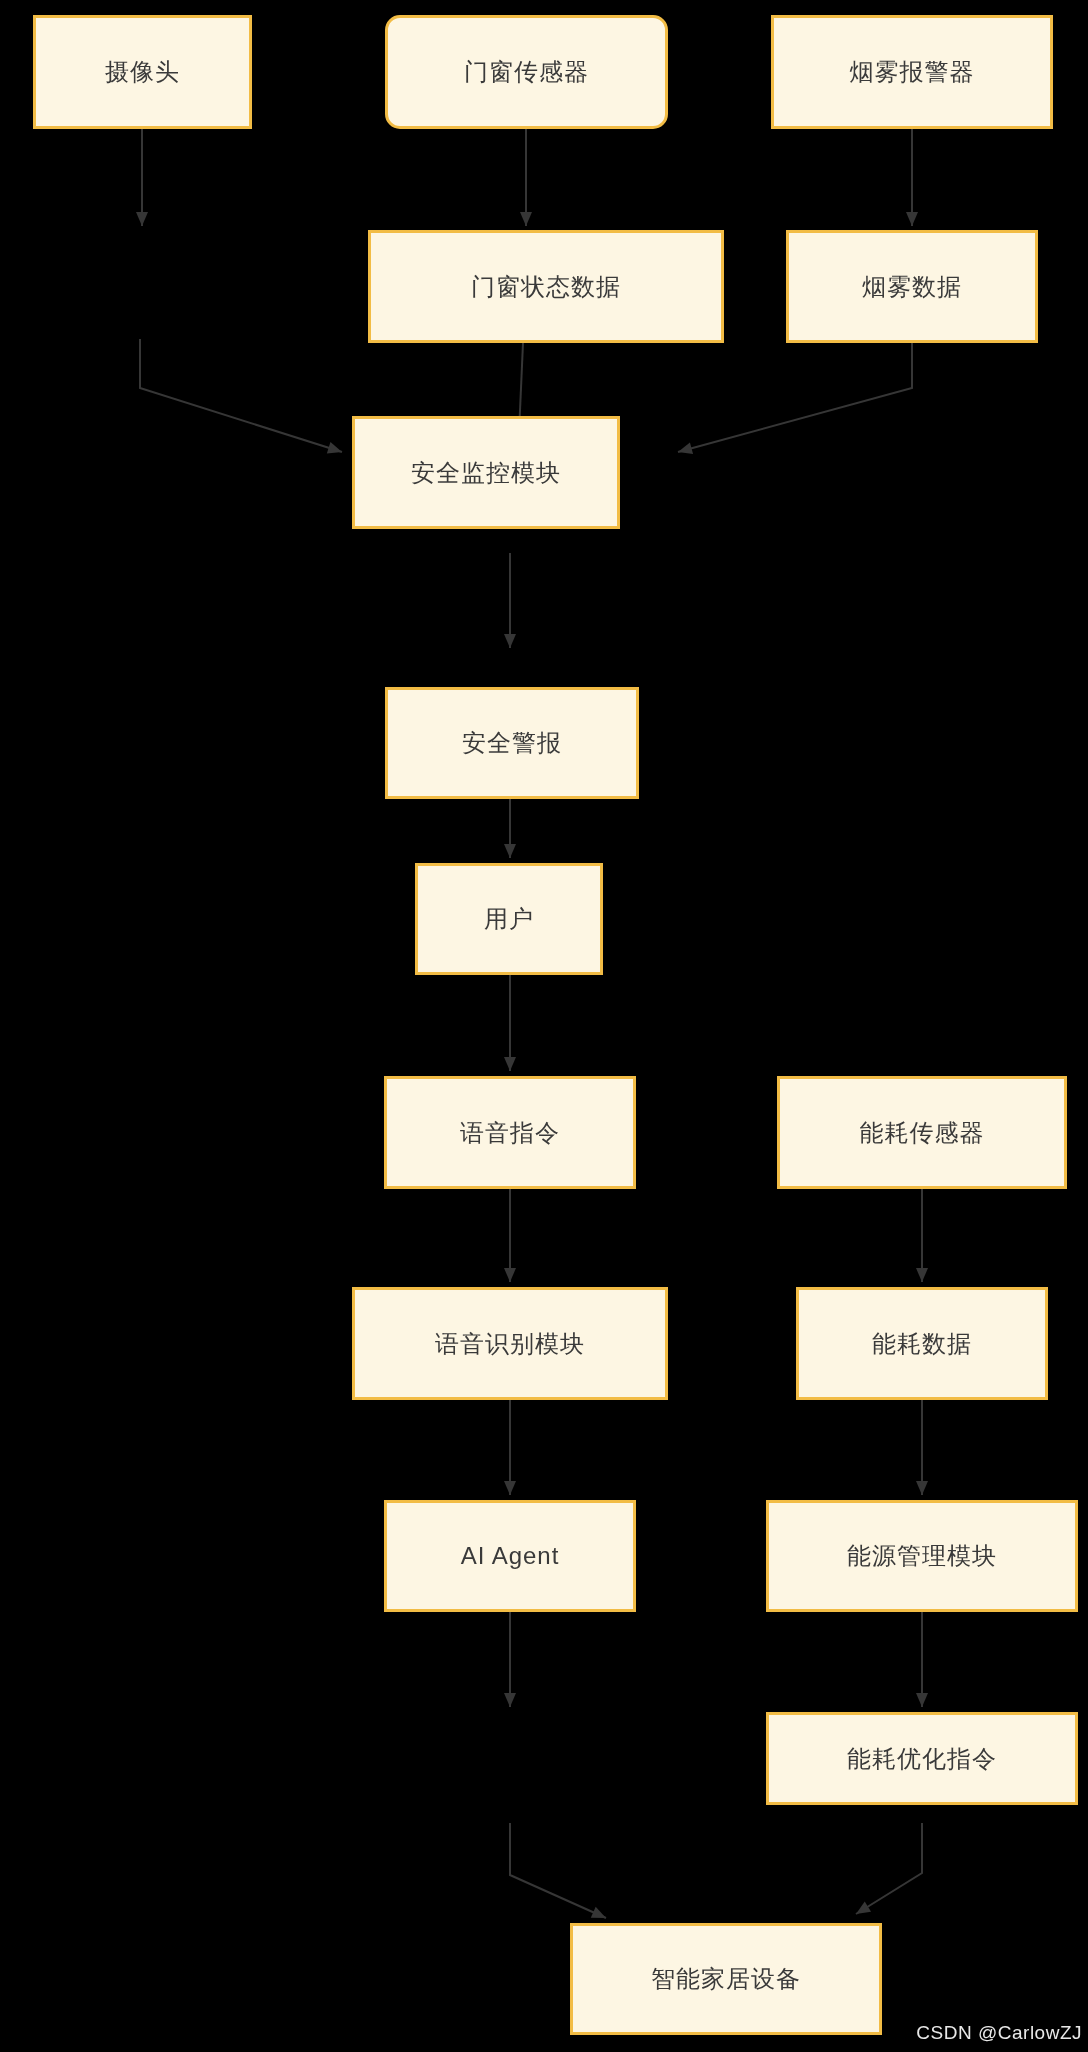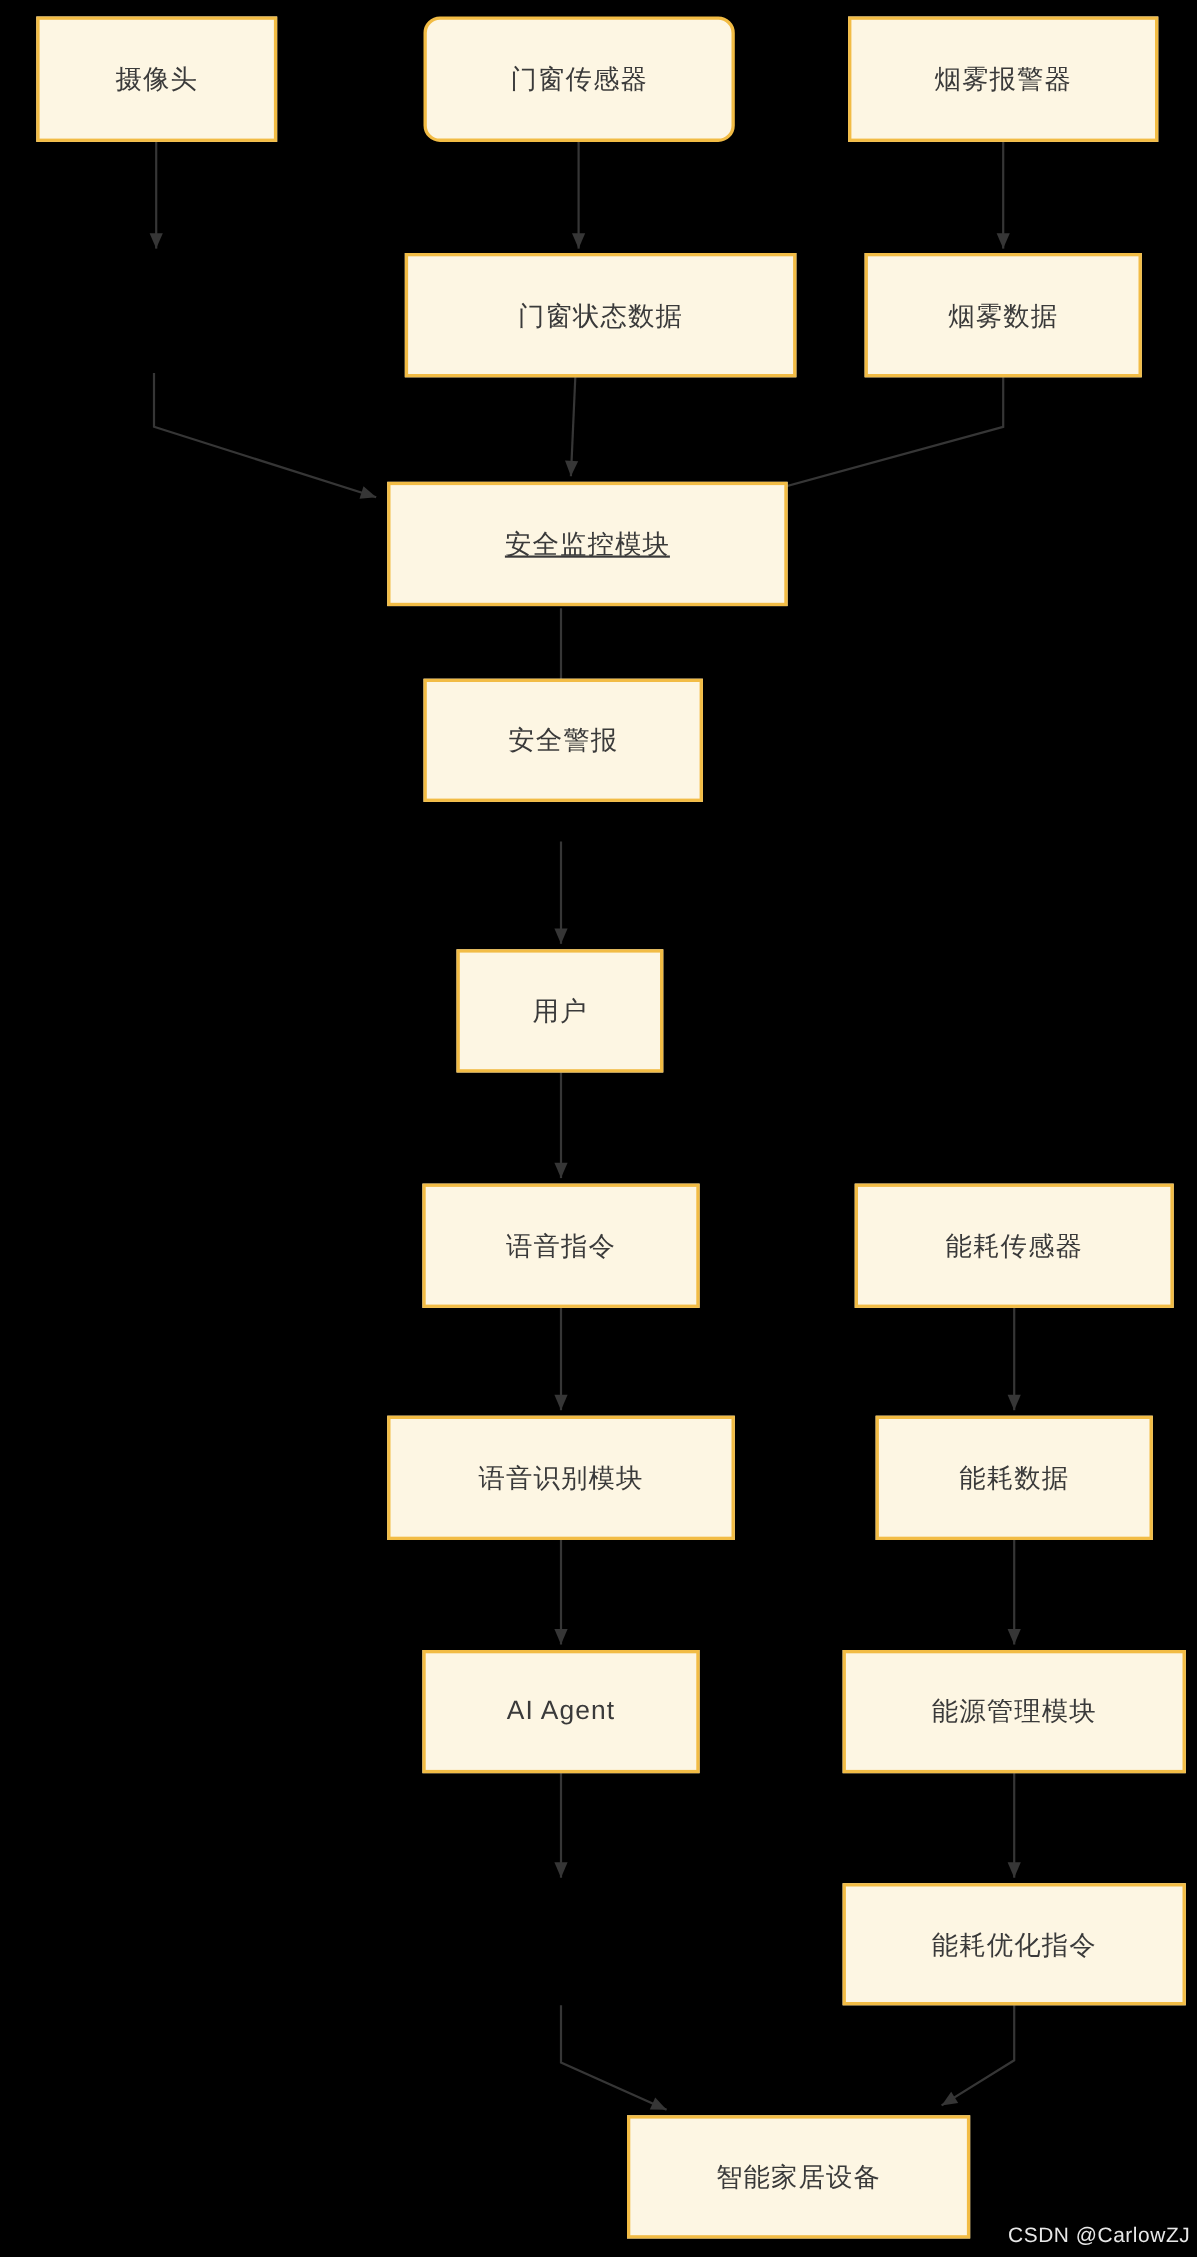--- a/index.html
+++ b/index.html
@@ -21,31 +21,31 @@
     letter-spacing:1px;
     white-space:nowrap;
   }
   
   #n-camera        {left:33px;  top:15px;   width:219px; height:114px;}
   #n-door-sensor   {left:385px; top:15px;   width:283px; height:114px;border-radius:15px;}
   #n-smoke-alarm   {left:771px; top:15px;   width:282px; height:114px;}
   #n-video-data    {left:15px;  top:230px;  width:256px; height:113px;}
   #n-door-status   {left:368px; top:230px;  width:356px; height:113px;}
   #n-smoke-data    {left:786px; top:230px;  width:252px; height:113px;}
-  #n-security      {left:352px; top:438px;  width:364px; height:113px;text-decoration:underline;}
-  #n-alert         {left:385px; top:617px;  width:254px; height:112px;}
+  #n-security      {left:352px; top:416px;  width:268px; height:113px;}
+  #n-alert         {left:385px; top:687px;  width:254px; height:112px;}
   #n-user          {left:415px; top:863px;  width:188px; height:112px;}
   #n-voice         {left:384px; top:1076px; width:252px; height:113px;}
   #n-energy-sensor {left:777px; top:1076px; width:290px; height:113px;}
   #n-voice-rec     {left:352px; top:1287px; width:316px; height:113px;}
   #n-energy-data   {left:796px; top:1287px; width:252px; height:113px;}
   #n-ai-agent      {left:384px; top:1500px; width:252px; height:112px;}
   #n-energy-mgmt   {left:766px; top:1500px; width:312px; height:112px;}
   #n-device-ctrl   {left:352px; top:1712px; width:316px; height:111px;}
-  #n-energy-opt    {left:766px; top:1712px; width:312px; height:111px;}
+  #n-energy-opt    {left:766px; top:1712px; width:312px; height:93px;}
   #n-smart-home    {left:570px; top:1923px; width:312px; height:112px;}
   .watermark{
     position:absolute;
     right:6px;bottom:8px;
     font-size:19px;color:#e8e8e8;
     letter-spacing:0.5px;
   }
 </style>
 </head>
 <body>

